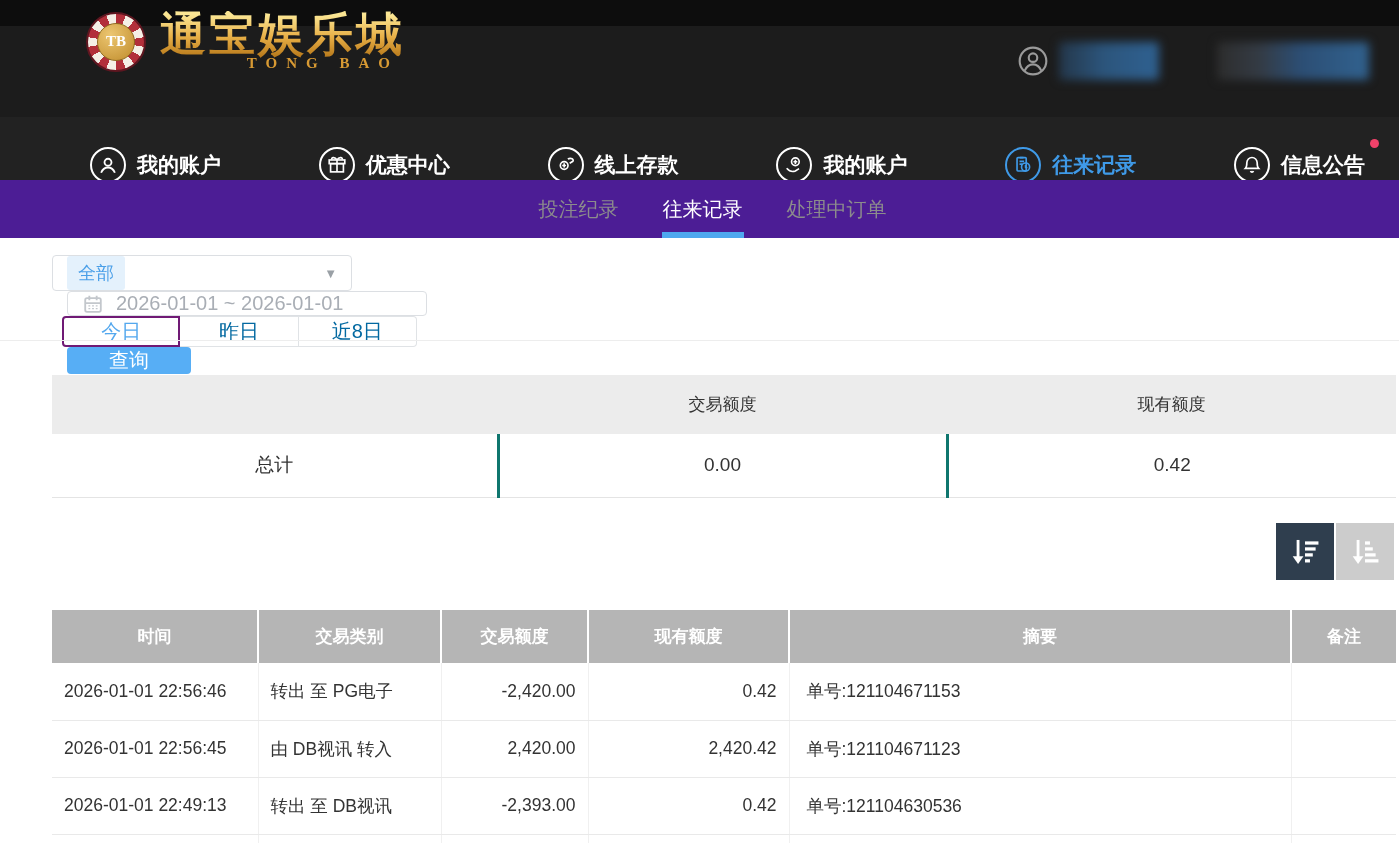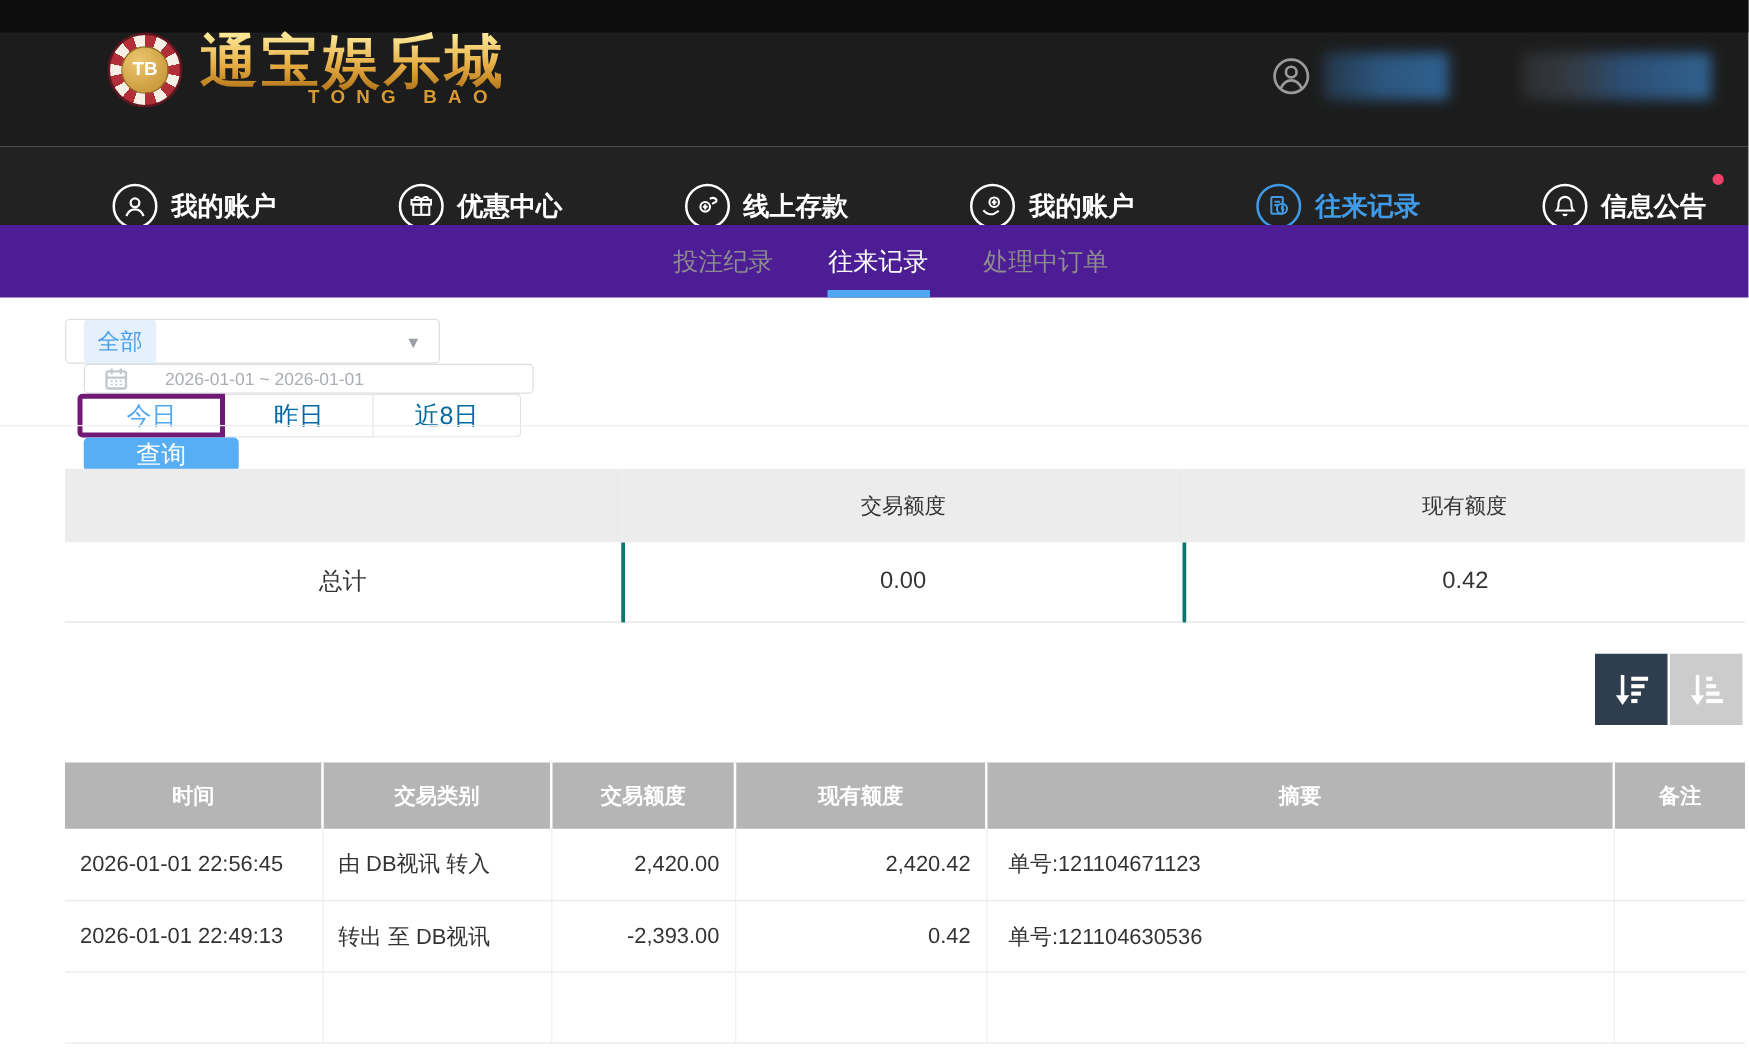--- a/index.html
+++ b/index.html
@@ -3,21 +3,21 @@
 <meta charset="utf-8">
 <style>
   * { margin:0; padding:0; box-sizing:border-box; }
   html,body { background:#fff; }
   body { font-family:"Liberation Sans","DejaVu Sans",sans-serif; color:#333; }
   .page { position:relative; width:1399px; height:843px; overflow:hidden; background:#fff; margin:0 auto; }
 
   
   .app-header { position:absolute; top:0; left:0; width:100%; height:117px; background:#1c1c1c; }
   .top-strip { position:absolute; top:0; left:0; width:100%; height:26px; background:#0d0d0d; }
-  .logo { position:absolute; left:86px; top:25px; display:flex; align-items:center; }
+  .logo { position:absolute; left:86px; top:11px; display:flex; align-items:center;font-family:Liberation Serif, serif; }
   .chip { width:60px; height:60px; border-radius:50%;
           background:repeating-conic-gradient(#b22f3a 0 20deg, #f5efe6 20deg 40deg);
           border:2px solid #5e1620; display:flex; align-items:center; justify-content:center; }
   .chip-inner { width:38px; height:38px; border-radius:50%;
           background:radial-gradient(circle at 35% 30%, #ecc671, #c08c2c);
           border:1px solid #8f6a1e; color:#fff; font-weight:bold; font-size:15px;
           display:flex; align-items:center; justify-content:center; }
   .logo-text { margin-left:14px; display:flex; flex-direction:column; }
   .logo-cn { font-size:46px; font-weight:bold; letter-spacing:3px; line-height:1.05;
           background:linear-gradient(180deg,#fbe694 8%,#e7ae45 55%,#b87a1c 95%);
@@ -57,28 +57,28 @@
   
   .filters { position:absolute; top:255px; left:52px; height:56px; display:flex; align-items:stretch;flex-direction:column; }
   .select-box { width:300px; border:1px solid #dcdfe3; border-radius:4px; background:#fff;
           display:flex; align-items:center; padding:0 14px; cursor:pointer; }
   .chip-tag { background:#e4f1fc; color:#4a9fe8; font-size:18px; padding:5px 11px; border-radius:3px; }
   .caret { margin-left:auto; color:#9aa0a6; font-size:13px; }
   .date-box { width:360px; margin-left:15px; border:1px solid #dcdfe3; border-radius:4px;
           background:#fff; display:flex; align-items:center; padding:0 14px; cursor:pointer; }
   .cal-icon { width:22px; height:22px; color:#c3c7cc; flex:none; }
   .cal-icon svg { width:22px; height:22px; }
-  .date-text { font-size:14px; color:#a9aeb5; margin-left:28px; white-space:nowrap; }
+  .date-text { font-size:20px; color:#a9aeb5; margin-left:12px; white-space:nowrap; }
   .btn-group { display:flex; margin-left:10px; }
   .quick-btn { width:118.3px; border:1px solid #e0e3e6; border-left-width:0; background:#fff;
           font-size:20px; color:#0369a1; display:flex; align-items:center; justify-content:center;
           cursor:pointer; }
   .quick-btn:first-child { border-left-width:1px; border-radius:4px 0 0 4px; }
   .quick-btn:last-child { border-radius:0 4px 4px 0; }
-  .quick-btn.active { border:4px solid #701a75; color:#54a8ee; }
+  .quick-btn.active { border:2px solid #701a75; color:#54a8ee; }
   .query-btn { width:124px; margin-left:15px; background:#57aef5; color:#fff; font-size:20px;
           border:none; border-radius:4px; cursor:pointer;
           font-family:"Liberation Sans","DejaVu Sans",sans-serif; }
 
   .divider { position:absolute; top:340px; left:0; width:100%; border-top:1px solid #ededed; }
 
   
   .summary { position:absolute; top:375px; left:52px; width:1344px; border-collapse:collapse;
           table-layout:fixed; }
   .summary thead td { height:59px; background:#ececec; font-size:17px; color:#333;
@@ -293,20 +293,28 @@
           <th>时间</th>
           <th>交易类别</th>
           <th>交易额度</th>
           <th>现有额度</th>
           <th>摘要</th>
           <th>备注</th>
         </tr>
       </thead>
     <tbody id="dtBody">
         <tr>
+          <td class="al">2026-01-01 22:56:46</td>
+          <td class="al">转出 至 PG电子</td>
+          <td class="ar">-2,420.00</td>
+          <td class="ar">0.42</td>
+          <td class="al c-sum">单号:121104671153</td>
+          <td class="al"></td>
+        </tr>
+        <tr>
           <td class="al">2026-01-01 22:56:45</td>
           <td class="al">由 DB视讯 转入</td>
           <td class="ar">2,420.00</td>
           <td class="ar">2,420.42</td>
           <td class="al c-sum">单号:121104671123</td>
           <td class="al"></td>
         </tr>
         <tr>
           <td class="al">2026-01-01 22:49:13</td>
           <td class="al">转出 至 DB视讯</td>

